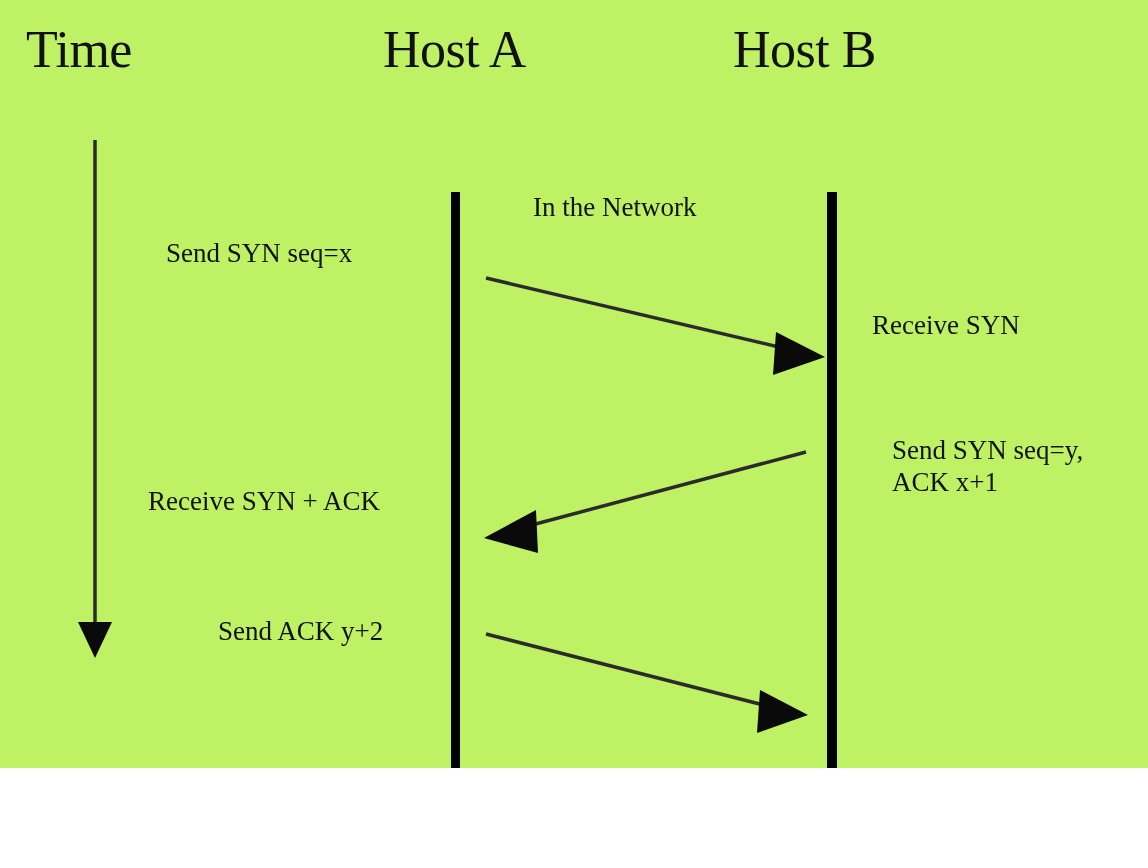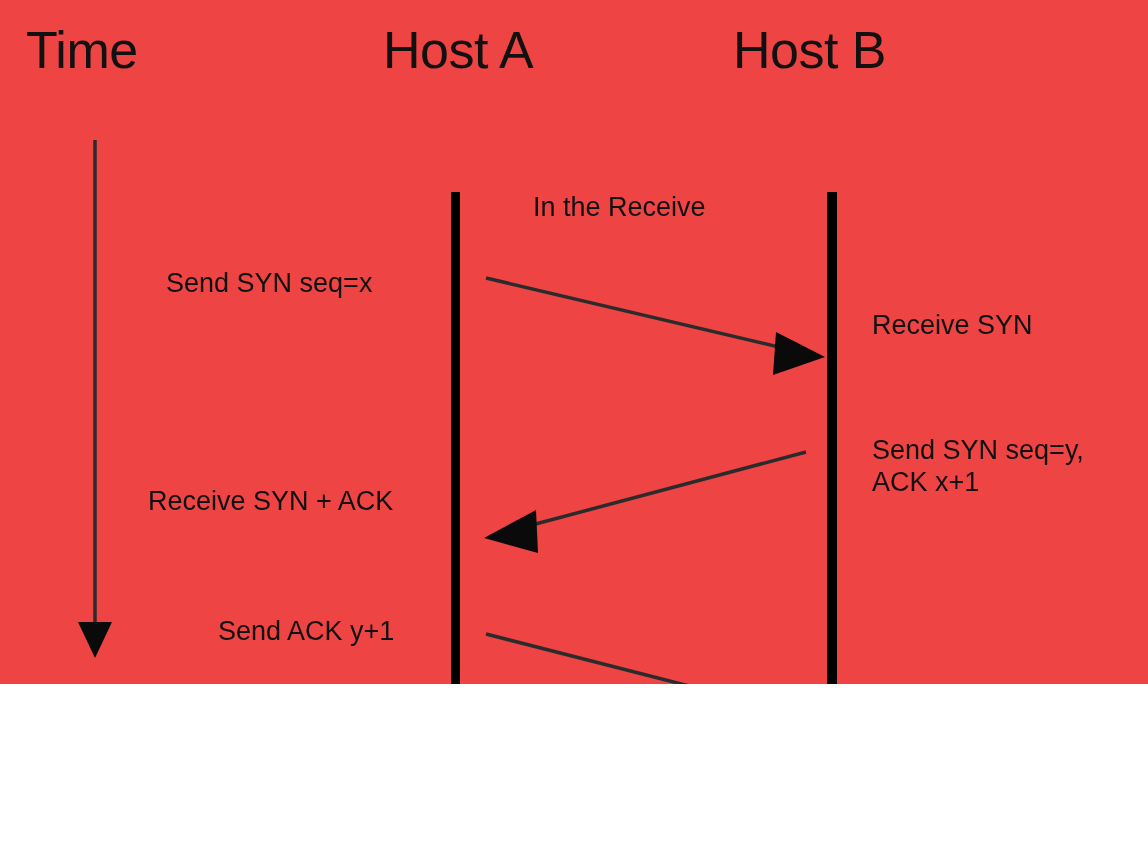--- a/index.html
+++ b/index.html
@@ -3,24 +3,24 @@
 <meta charset="utf-8">
 <style>
   html, body {
     margin: 0;
     padding: 0;
     background: #ffffff;
   }
   #canvas {
     position: relative;
     width: 1148px;
-    height: 684px;
-    background: #ef4444;
+    height: 768px;
+    background: #bef264;
     overflow: hidden;
-    font-family: Liberation Sans, sans-serif;
+    font-family: Liberation Serif, serif;
     color: #0d0d0d;
   }
 
   
   .heading {
     position: absolute;
     font-size: 52px;
     font-weight: 400;
     letter-spacing: -0.5px;
     white-space: nowrap;
@@ -51,24 +51,24 @@
 
   
   .msg {
     position: absolute;
     font-size: 27px;
     font-weight: 400;
     line-height: 32px;
     white-space: pre;
     color: #111111;
   }
-  .msg.two-line { white-space: pre-line; }
+  .msg.two-line { white-space: pre-line; margin-left: 20px; }
 
   #label-network       { left: 533px; top: 191px; }
-  #label-send-syn      { left: 166px; top: 237px; margin-top: 30px; }
+  #label-send-syn      { left: 166px; top: 237px; }
   #label-receive-syn   { left: 872px; top: 309px; text-align: right; }
   #label-send-synack   { left: 872px; top: 434px; }
   #label-receive-synack{ left: 148px; top: 485px; }
   #label-send-ack      { left: 218px; top: 615px; }
   #label-receive-ack   { left: 872px; top: 699px; }
 </style>
 </head>
 <body>
 
 <div id="canvas">
@@ -96,27 +96,27 @@
       <line x1="806" y1="452" x2="513" y2="530" stroke="#2b2b2b" stroke-width="3.5"></line>
       <polygon points="536,510 484,538 538,553" fill="#0a0a0a"></polygon>
     </g>
 
     <g>
       <line x1="486" y1="634" x2="783" y2="710" stroke="#2b2b2b" stroke-width="3.5"></line>
       <polygon points="760,690 808,715 757,733" fill="#0a0a0a"></polygon>
     </g>
   </svg>
 
-  <div class="msg" id="label-network">In the Receive</div>
+  <div class="msg" id="label-network">In the Network</div>
 
   <div class="msg" id="label-send-syn">Send SYN seq=x</div>
 
   <div class="msg" id="label-receive-syn">Receive SYN</div>
 
   <div class="msg two-line" id="label-send-synack">Send SYN seq=y,
 ACK x+1</div>
 
   <div class="msg" id="label-receive-synack">Receive SYN + ACK</div>
 
-  <div class="msg" id="label-send-ack">Send ACK y+1</div>
+  <div class="msg" id="label-send-ack">Send ACK y+2</div>
 
 
 </div>
 
 </body></html>

